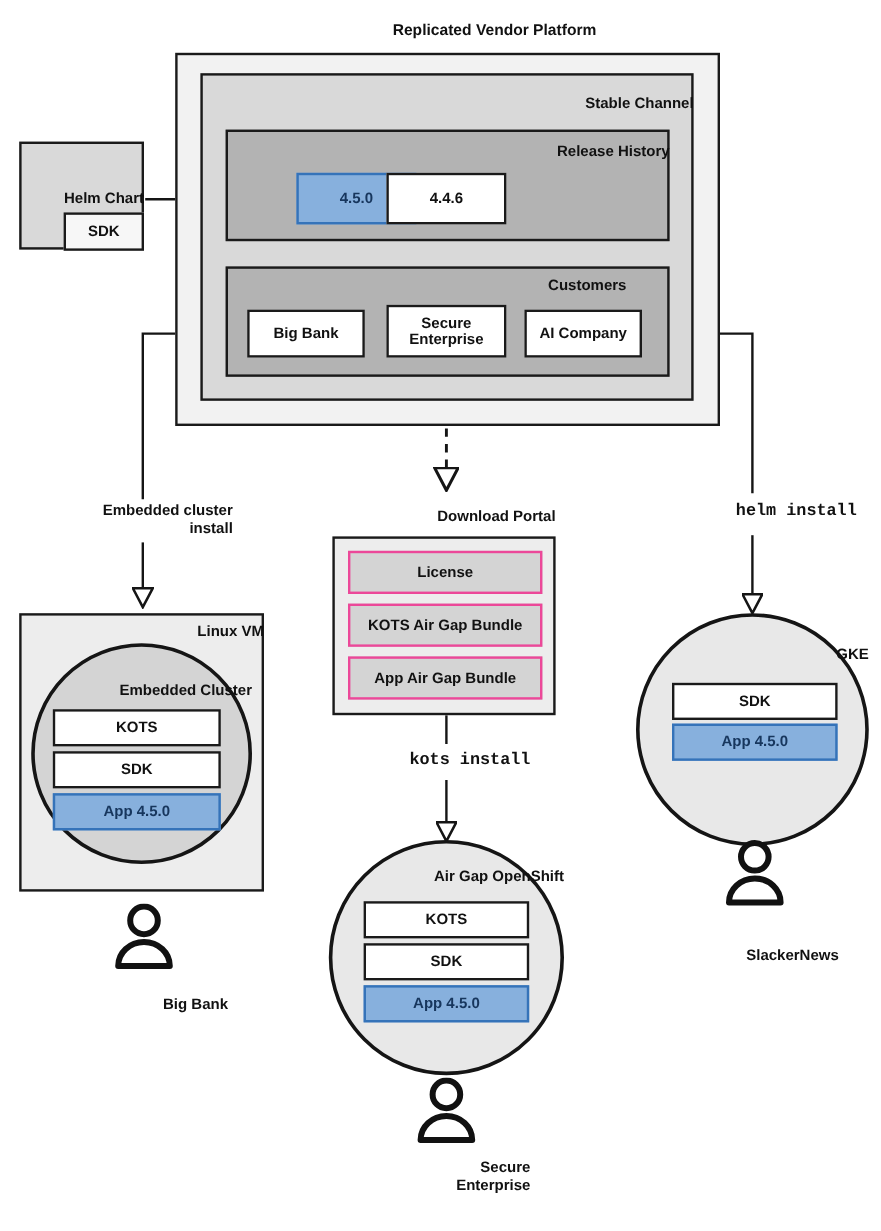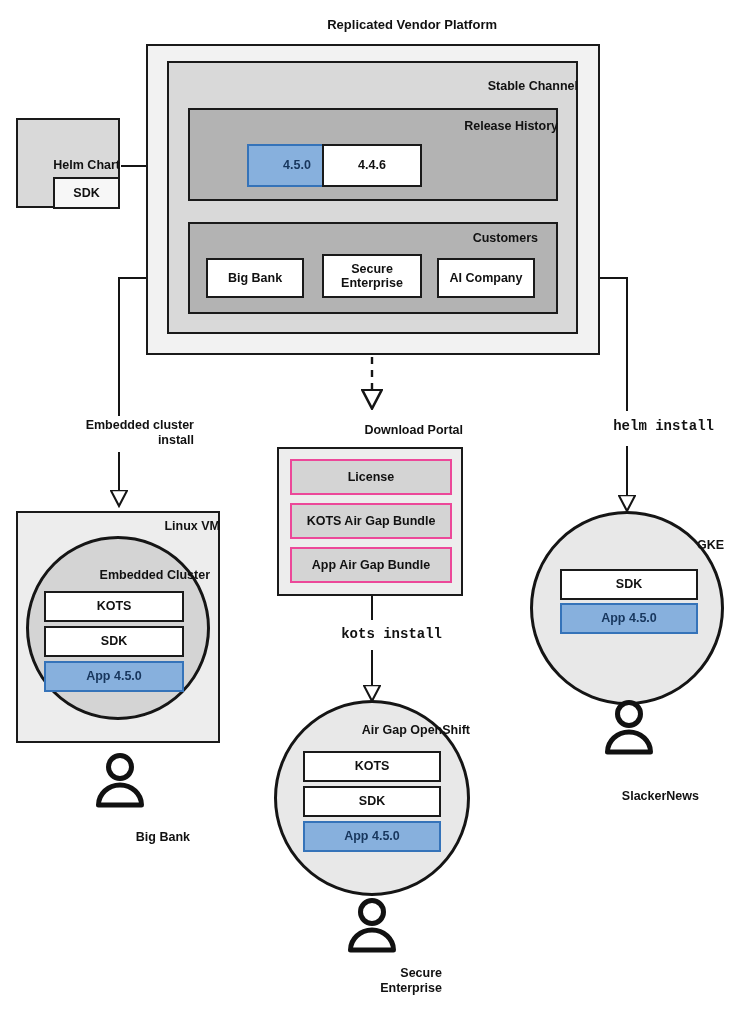--- a/index.html
+++ b/index.html
@@ -78,21 +78,21 @@
   <div class="box shell-mid" style="left:167px;top:61px;width:411px;height:273px;"></div>
   <div class="lbl title-12b" style="left:167px;top:79px;width:411px;">Stable Channel</div>
 
   <div class="box shell-inner" style="left:188px;top:108px;width:370px;height:93px;"></div>
   <div class="lbl title-12b" style="left:188px;top:119px;width:370px;">Release History</div>
 
   <div class="wbox bluebox" style="left:207px;top:144px;width:100px;height:43px;margin-left:40px;">4.5.0</div>
   <div class="wbox" style="left:322px;top:144px;width:100px;height:43px;">4.4.6</div>
 
   <div class="box shell-inner" style="left:188px;top:222px;width:370px;height:92px;"></div>
-  <div class="lbl title-12b" style="left:204px;top:231px;width:334px;">Customers</div>
+  <div class="lbl title-12b" style="left:188px;top:231px;width:334px;">Customers</div>
 
   <div class="wbox" style="left:206px;top:258px;width:98px;height:40px;">Big Bank</div>
   <div class="wbox" style="left:322px;top:254px;width:100px;height:44px;">Secure
 Enterprise</div>
   <div class="wbox" style="left:437px;top:258px;width:98px;height:40px;">AI Company</div>
 
   <div class="box" style="left:16px;top:118px;width:104px;height:90px;background:#d9d9d9;"></div>
   <div class="lbl title-12b" style="left:16px;top:158px;width:104px;">Helm Chart</div>
   <div class="wbox" style="left:53px;top:177px;width:67px;height:32px;background:#f7f7f7;">SDK</div>
 

